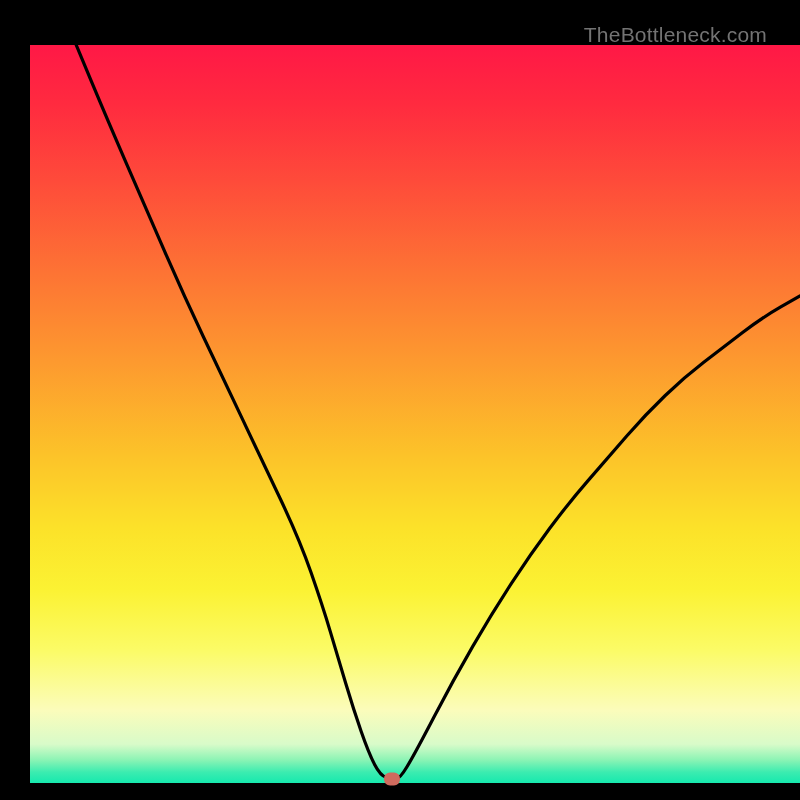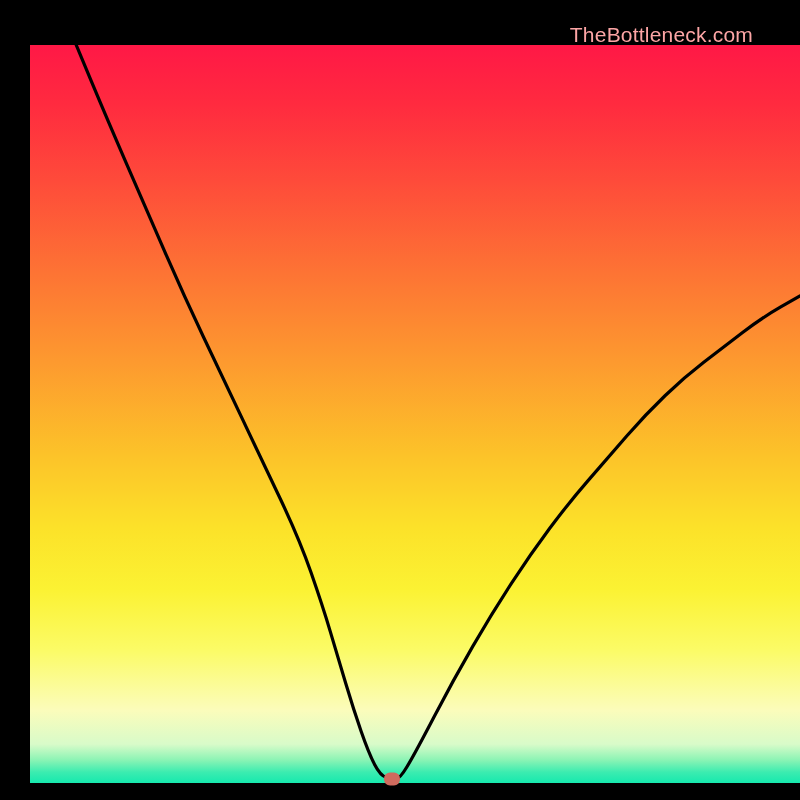--- a/index.html
+++ b/index.html
@@ -42,22 +42,22 @@
       #8ef4b5 94.5%,
       #3becb0 96.2%,
       #17e9ae 97.6%,
       #000000 97.6%,
       #000000 100%
     );
   }
   .watermark {
     position: absolute;
     top: 8px;
-    right: 32px;
-    color: #fca5a5;
+    right: 18px;
+    color: #737373;
     font-size: 21px;
     font-weight: 500;
     letter-spacing: 0.2px;
     z-index: 5;
   }
   svg.curve {
     position: absolute;
     left: 0;
     top: 0;
     width: 770px;

